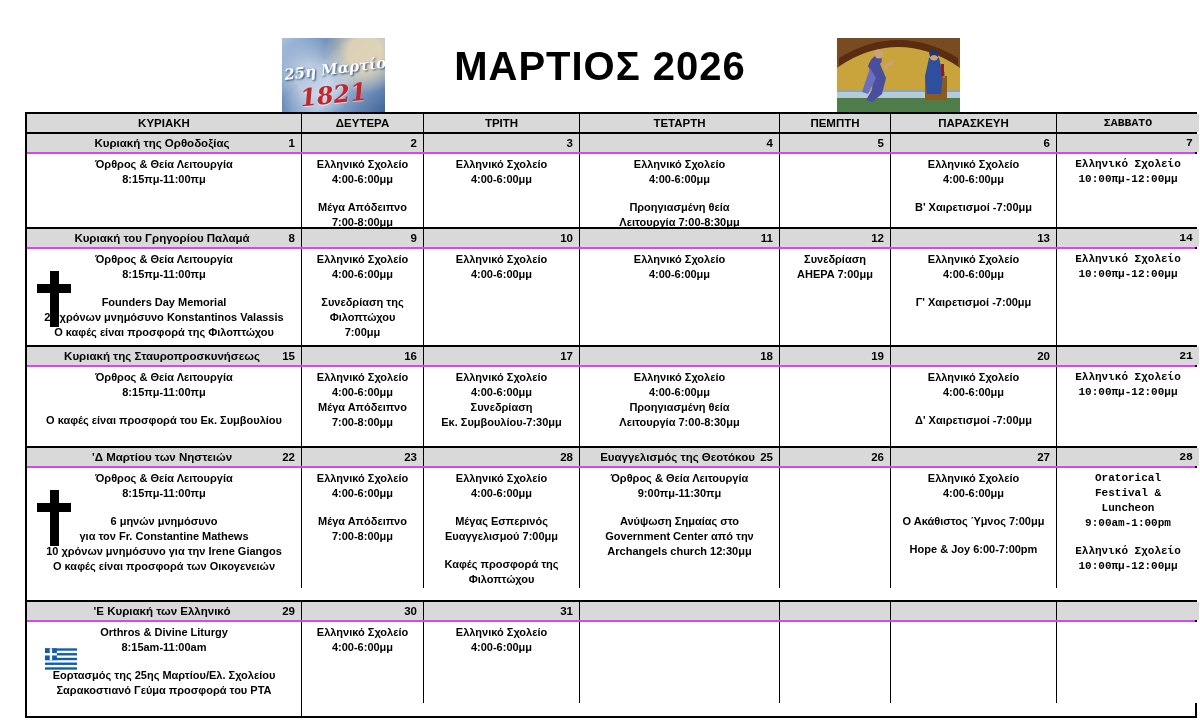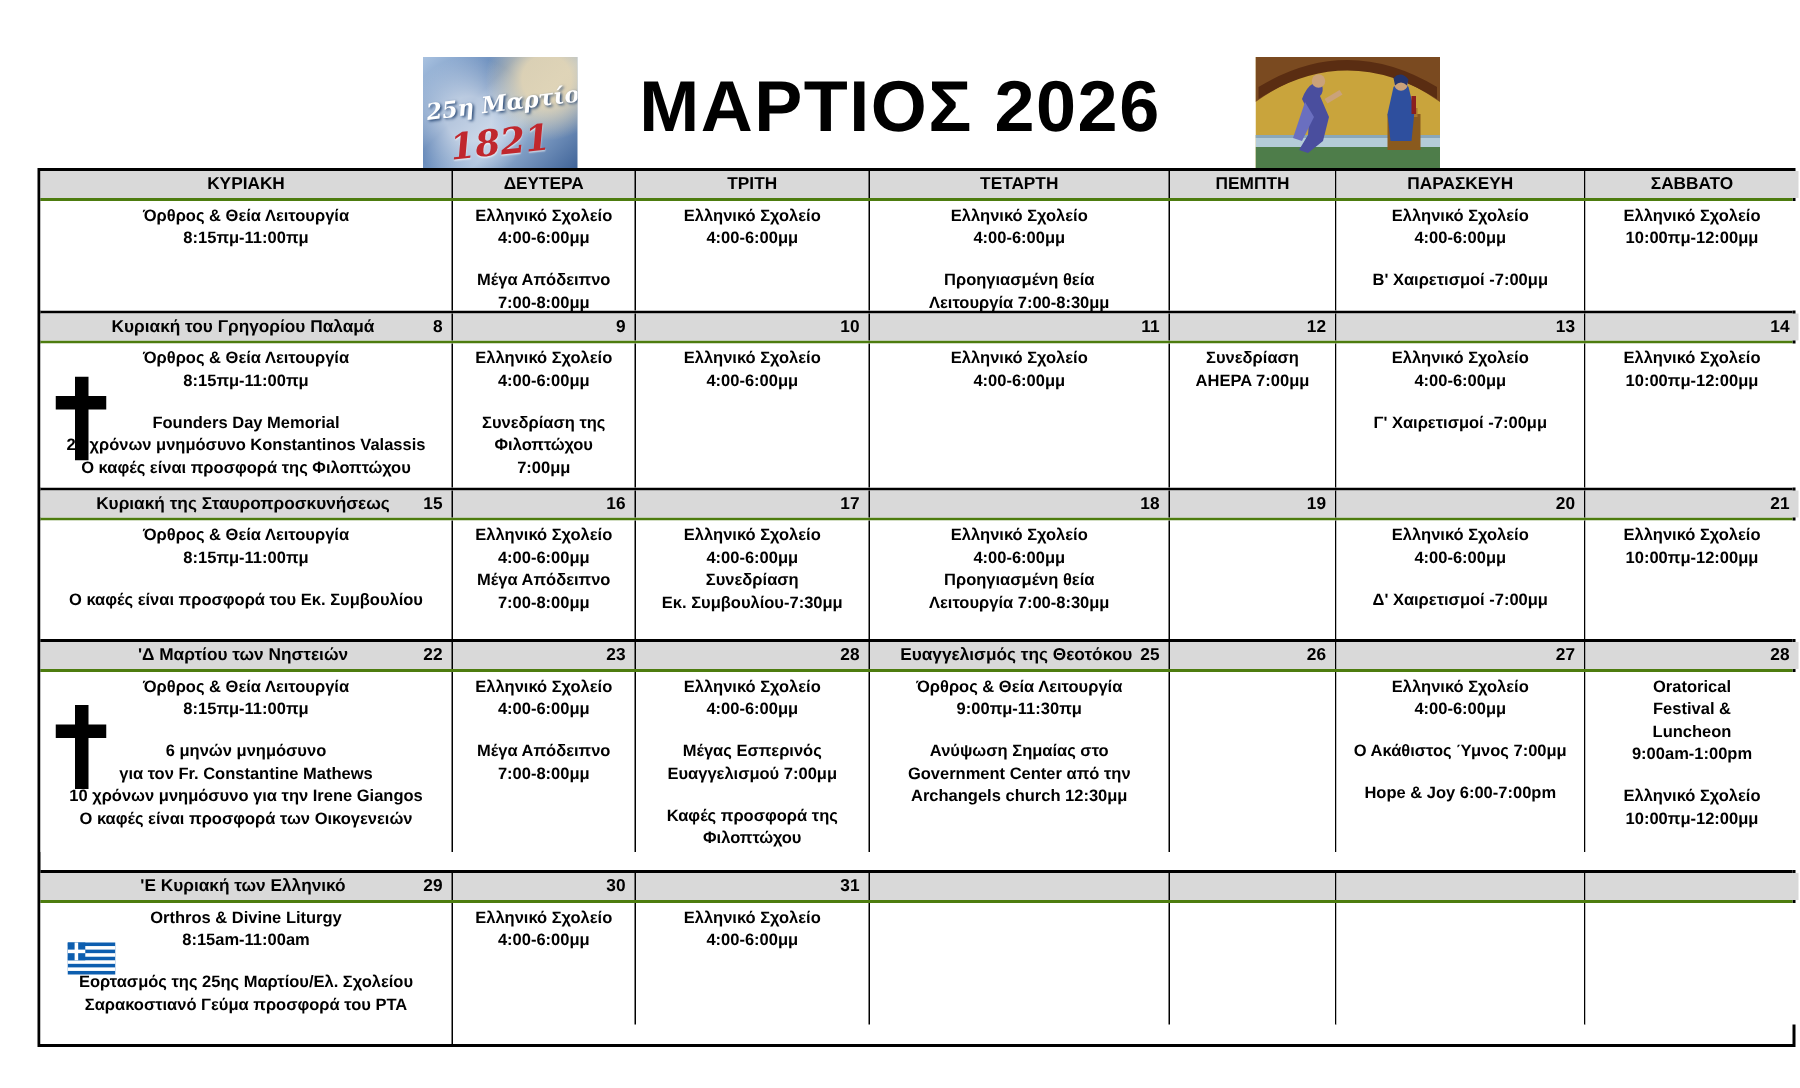--- a/index.html
+++ b/index.html
@@ -2,21 +2,21 @@
 <html><head>
 <meta charset="utf-8">
 <style>
   * { box-sizing: border-box; margin: 0; padding: 0; }
   html, body { width: 1200px; height: 725px; background: #fff; overflow: hidden; }
   body { font-family: "Liberation Sans", sans-serif; color: #000; position: relative; }
 
   
   .page-title {
     position: absolute; left: 0; top: 44px; width: 1200px;
-    text-align: center; font-size: 48px; font-weight: 800; letter-spacing: 1px;
+    text-align: center; font-size: 40px; font-weight: 800; letter-spacing: 1px;
   }
   .img-left {
     position: absolute; left: 282px; top: 38px; width: 103px; height: 75px;
     background:
       radial-gradient(circle at 80% 20%, rgba(230,215,180,.9) 0 16%, rgba(230,215,180,0) 40%),
       radial-gradient(circle at 30% 55%, rgba(255,255,255,.55) 0 18%, rgba(255,255,255,0) 50%),
       linear-gradient(135deg, #a9c2e0 0%, #5d82b5 35%, #9db8d8 60%, #3f6398 100%);
     overflow: hidden;
   }
   .img-left .cap1 {
@@ -34,23 +34,23 @@
   .img-right { position: absolute; left: 837px; top: 38px; width: 123px; height: 75px; }
 
   
   .calendar {
     position: absolute; left: 25px; top: 112px; width: 1172px;
     border: 2px solid #000; background: #fff;
   }
   .row { display: grid; }
   .row + .row { border-top: 1px solid #000; }
   .row.date-row { border-top: 2px solid #000; }
-  .row.content-row { border-top: 2px solid #4d7c0f; }
+  .row.content-row { border-top: 2px solid #d946ef; }
   .cell { border-right: 1px solid #000; position: relative; }
-  .cell:last-child { border-right: none; }
+  .cell:last-child { border-right: none; font-family: Liberation Mono, monospace; }
 
   .weekday-row .cell {
     background: #d9d9d9; height: 18px; line-height: 18px;
     text-align: center; font-weight: bold; font-size: 11.5px;
   }
   .date-row .cell {
     background: #d9d9d9; height: 18px; line-height: 18px;
     font-weight: bold; font-size: 11.5px; text-align: center;
   }
   .date-row .date-label { display: inline-block; padding-right: 4px; }
@@ -101,20 +101,41 @@
 
 <div class="calendar" id="calendar">
     <div class="row weekday-row" style="grid-template-columns: 275px 122px 156px 200px 111px 166px 142px;">
       <div class="cell">ΚΥΡΙΑΚΗ</div>
       <div class="cell">ΔΕΥΤΕΡΑ</div>
       <div class="cell">ΤΡΙΤΗ</div>
       <div class="cell">ΤΕΤΑΡΤΗ</div>
       <div class="cell">ΠΕΜΠΤΗ</div>
       <div class="cell">ΠΑΡΑΣΚΕΥΗ</div>
       <div class="cell">ΣΑΒΒΑΤΟ</div>
+    </div>
+    <div class="row date-row" style="grid-template-columns: 275px 122px 156px 200px 111px 166px 142px;">
+      <div class="cell"><span class="date-label">Κυριακή της Ορθοδοξίας</span><span class="date-num">1</span></div>
+      <div class="cell">
+        <span class="date-num">2</span>
+      </div>
+      <div class="cell">
+        <span class="date-num">3</span>
+      </div>
+      <div class="cell">
+        <span class="date-num">4</span>
+      </div>
+      <div class="cell">
+        <span class="date-num">5</span>
+      </div>
+      <div class="cell">
+        <span class="date-num">6</span>
+      </div>
+      <div class="cell">
+        <span class="date-num">7</span>
+      </div>
     </div>
     <div class="row content-row" style="grid-template-columns: 275px 122px 156px 200px 111px 166px 142px;">
       <div class="cell" style="height: 73px;">
         <div class="line">Όρθρος &amp; Θεία Λειτουργία</div>
         <div class="line">8:15πμ-11:00πμ</div>
         <div class="line spacer"></div>
         <div class="line spacer"></div>
       </div>
       <div class="cell" style="height: 73px;">
         <div class="line">Ελληνικό Σχολείο</div>

